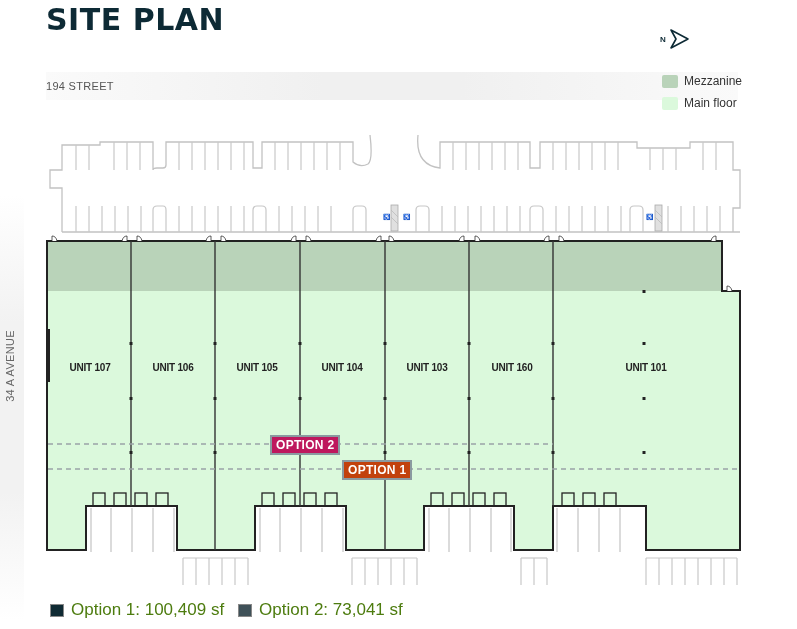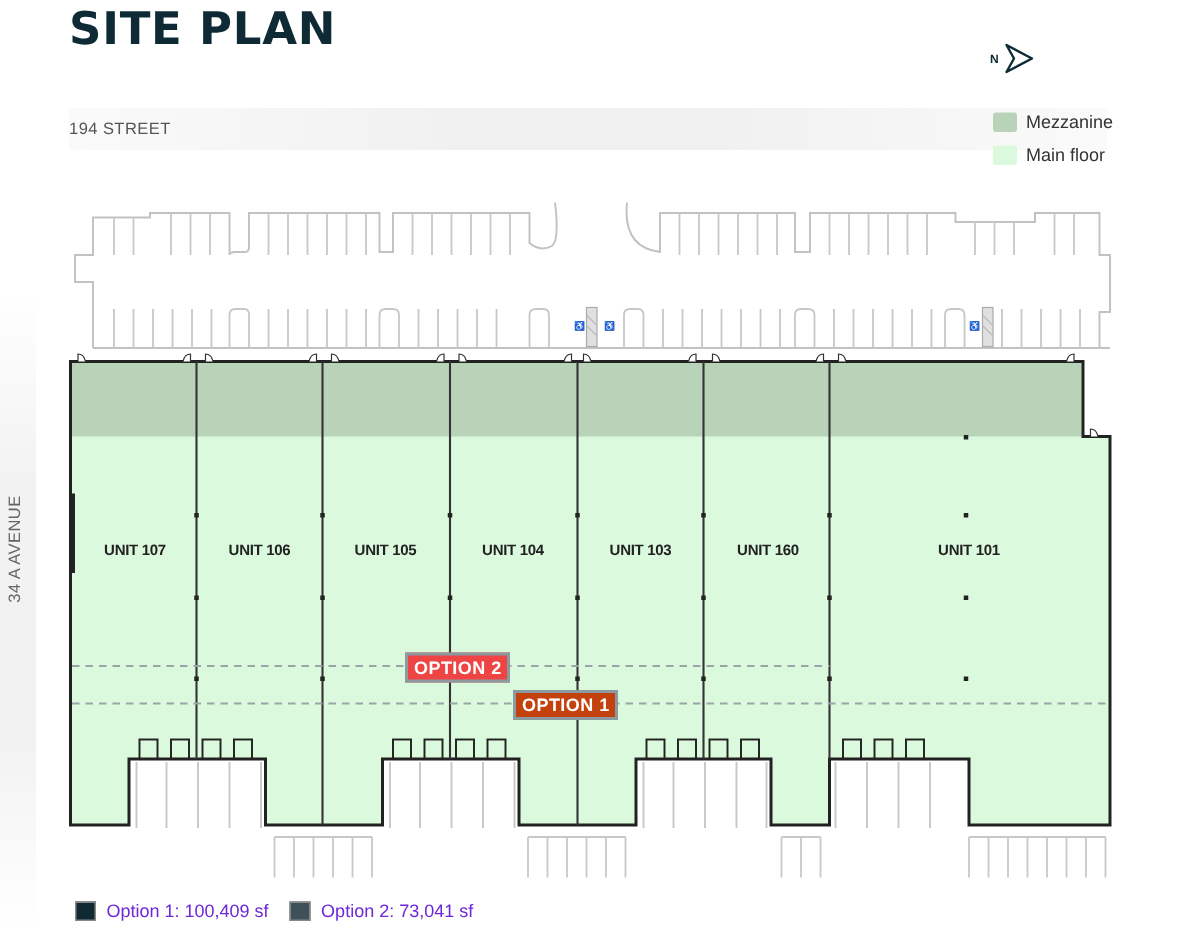--- a/index.html
+++ b/index.html
@@ -14,21 +14,21 @@
   .legend { position: absolute; left: 662px; top: 66px; }
   .legend-row { display: flex; align-items: flex-end; height: 22px; }
   .swatch { width: 16px; height: 13px; border-radius: 2px; margin-right: 6px; }
   .legend-row span { font-size: 12px; color: #333; }
   .plan { position: absolute; left: 0; top: 0; }
   .unit-label { position: absolute; font-size: 10px; font-weight: bold; color: #222; transform: translateX(-50%); white-space: nowrap; letter-spacing: -0.2px; }
   .opt-tag { position: absolute; color: #fff; font-weight: bold; font-size: 12px; padding: 1px 4px; border: 2px solid #8a9aa0; letter-spacing: 0.3px; }
   .bottom-legend { position: absolute; left: 50px; top: 600px; display: flex; align-items: center; }
   .bl-item { display: flex; align-items: center; margin-right: 14px; }
   .bl-swatch { width: 12px; height: 11px; border: 1px solid #888; margin-right: 7px; }
-  .bl-item span { font-size: 12px; color: #6d28d9; }
+  .bl-item span { font-size: 17px; color: #4d7c0f; }
 </style>
 </head>
 <body>
 
 <div class="title">SITE PLAN</div>
 
 <div class="street-bar">
   <span>194 STREET</span>
 </div>
 
@@ -292,21 +292,21 @@
 </svg>
 
 <div class="unit-label" style="left:90px; top:362px;">UNIT 107</div>
 <div class="unit-label" style="left:173px; top:362px;">UNIT 106</div>
 <div class="unit-label" style="left:257px; top:362px;">UNIT 105</div>
 <div class="unit-label" style="left:342px; top:362px;">UNIT 104</div>
 <div class="unit-label" style="left:427px; top:362px;text-align:right;">UNIT 103</div>
 <div class="unit-label" style="left:512px; top:362px;">UNIT 160</div>
 <div class="unit-label" style="left:646px; top:362px;">UNIT 101</div>
 
-<div class="opt-tag" style="left:270px; top:435px; background:#ef4444;">OPTION 2</div>
+<div class="opt-tag" style="left:270px; top:435px; background:#be185d;">OPTION 2</div>
 <div class="opt-tag" style="left:342px; top:460px; background:#c2410c;">OPTION 1</div>
 
 <div class="bottom-legend">
   <div class="bl-item">
     <div class="bl-swatch" style="background:#0f2a33"></div>
     <span>Option 1: 100,409 sf</span>
   </div>
   <div class="bl-item">
     <div class="bl-swatch" style="background:#3f5158"></div>
     <span>Option 2: 73,041 sf</span>

